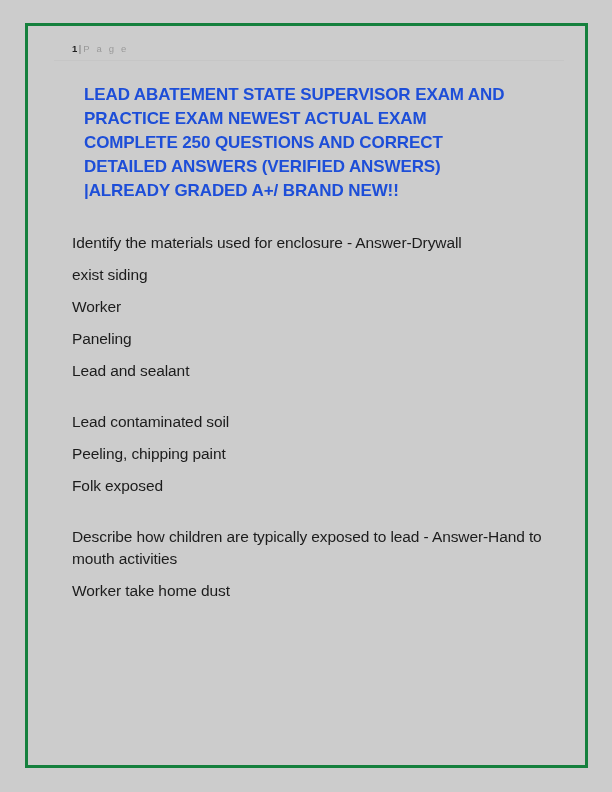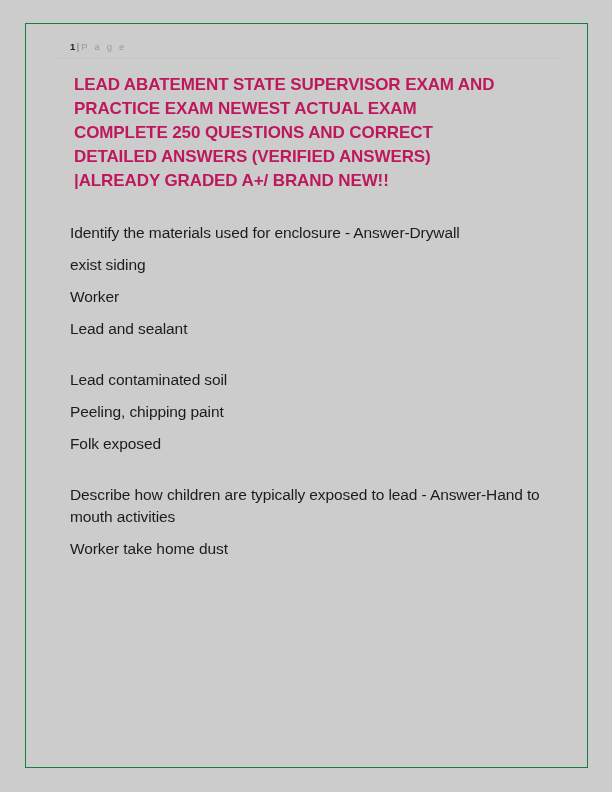--- a/index.html
+++ b/index.html
@@ -15,21 +15,21 @@
     overflow: hidden;
   }
 
   
   #page-frame {
     position: absolute;
     left: 25px;
     top: 23px;
     width: 563px;
     height: 745px;
-    border: 1px solid #15803d;
+    border: 3px solid #15803d;
     box-sizing: border-box;
     background: #cccccc;
   }
 
   
   #page-header {
     position: absolute;
     left: 44px;
     top: 12px;
     width: 500px;
@@ -63,25 +63,25 @@
   
   #content {
     position: absolute;
     left: 44px;
     top: 45px;
     width: 480px;
   }
 
   
   #doc-title {
-    color: #be185d;
+    color: #1d4ed8;
     font-weight: bold;
     font-size: 17px;
     line-height: 24px;
-    margin: 4px;
+    margin: 12px;
     letter-spacing: -0.1px;
     white-space: pre-line;
   }
 
   
   .body-block {
     margin-top: 29px;
   }
   .block-gap {
   }
@@ -115,20 +115,21 @@
     <h1 id="doc-title">LEAD ABATEMENT STATE SUPERVISOR EXAM AND
 PRACTICE EXAM NEWEST ACTUAL EXAM
 COMPLETE 250 QUESTIONS AND CORRECT
 DETAILED ANSWERS (VERIFIED ANSWERS)
 |ALREADY GRADED A+/ BRAND NEW!!</h1>
 
     <div class="body-block block-gap">
       <p class="body-line lead">Identify the materials used for enclosure - Answer-Drywall</p>
       <p class="body-line">exist siding</p>
       <p class="body-line">Worker</p>
+      <p class="body-line">Paneling</p>
       <p class="body-line">Lead and sealant</p>
     </div>
 
     <div class="body-block block-gap">
       <p class="body-line">Lead contaminated soil</p>
       <p class="body-line">Peeling, chipping paint</p>
       <p class="body-line">Folk exposed</p>
     </div>
 
     <div class="body-block block-gap">

